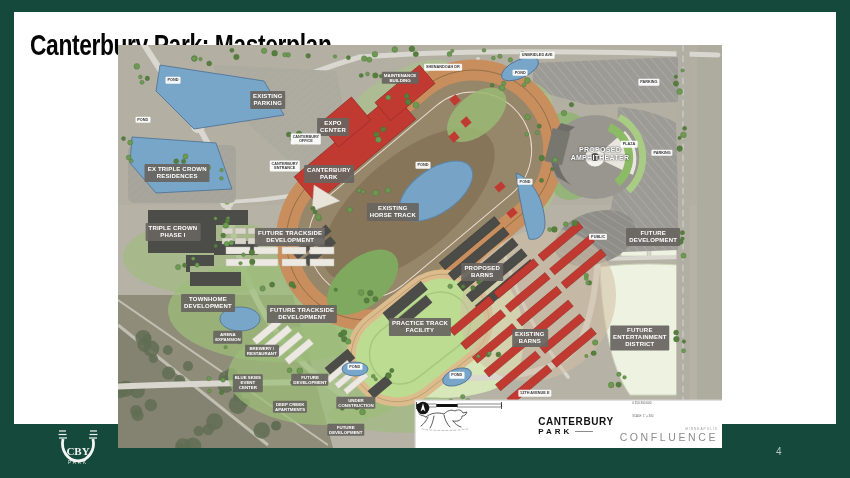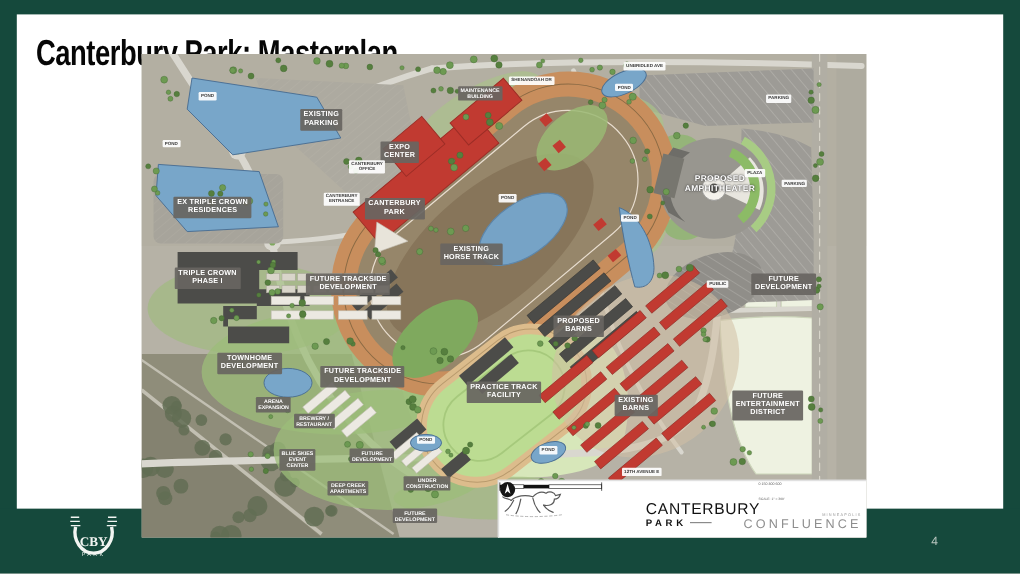--- a/index.html
+++ b/index.html
@@ -17,21 +17,21 @@
   #map-labels{position:absolute;inset:0;z-index:5;}
   .lbl{position:absolute;transform:translate(-50%,-50%);text-align:center;white-space:pre-line;line-height:1.18;}
   .lbl-dark{background:rgba(104,101,97,.93);color:#fff;font-weight:bold;font-size:6px;padding:2px 3px;letter-spacing:.2px;border-radius:1px;}
   .lbl-darksm{background:rgba(104,101,97,.93);color:#fff;font-weight:bold;font-size:4.4px;padding:1px 2px;border-radius:1px;}
   .lbl-white{background:rgba(255,255,255,.92);color:#3a3a3a;font-weight:bold;font-size:3.8px;padding:1px 2px;border-radius:1px;}
   .lbl-plain{color:#fff;font-weight:bold;font-size:7px;text-shadow:0 0 2px rgba(60,60,60,.9),0 0 1px rgba(60,60,60,.9);letter-spacing:.3px;}
   
   .map-footer{position:absolute;left:49.2%;top:88.1%;width:50.8%;height:11.9%;background:#fff;border-left:1px solid #e0e0e0;border-top:1px solid #e0e0e0;z-index:6;}
   .horse{position:absolute;left:38px;top:10px;}
   .cby-brand{position:absolute;left:122px;top:15px;color:#111;}
-  .cby-brand .l1{font-size:13px;font-weight:normal;letter-spacing:.6px;}
+  .cby-brand .l1{font-size:10px;font-weight:bold;letter-spacing:.6px;}
   .cby-brand .l2{font-size:8px;font-weight:bold;letter-spacing:3px;}
   .cby-brand .rule{display:inline-block;width:18px;height:1px;background:#8b8b8b;vertical-align:middle;margin-left:3px;}
   .scalebar{position:absolute;left:216px;top:3px;}
   .scale-ticks{position:absolute;left:216px;top:0;width:86px;font-size:3px;color:#555;display:flex;justify-content:space-between;}
   .scale-note{position:absolute;left:216px;top:13px;font-size:2.8px;color:#666;}
   .north{position:absolute;left:292px;top:6px;}
   .confluence{position:absolute;right:5px;top:26px;text-align:right;}
   .confluence .city{font-size:3.2px;color:#9a9a9a;letter-spacing:1px;}
   .confluence .word{font-size:10.5px;color:#8d8d8d;letter-spacing:2.6px;}
   

